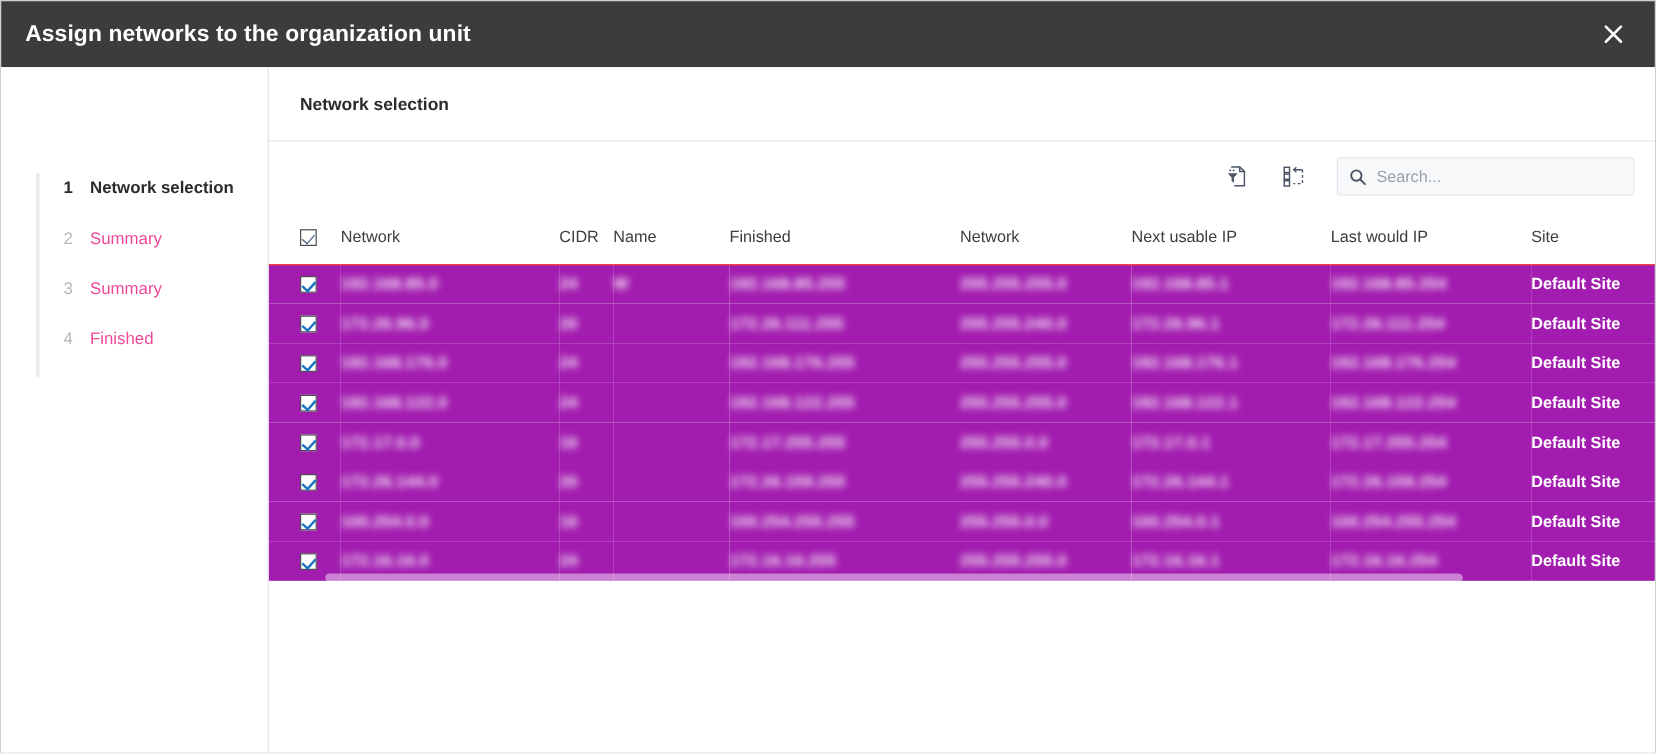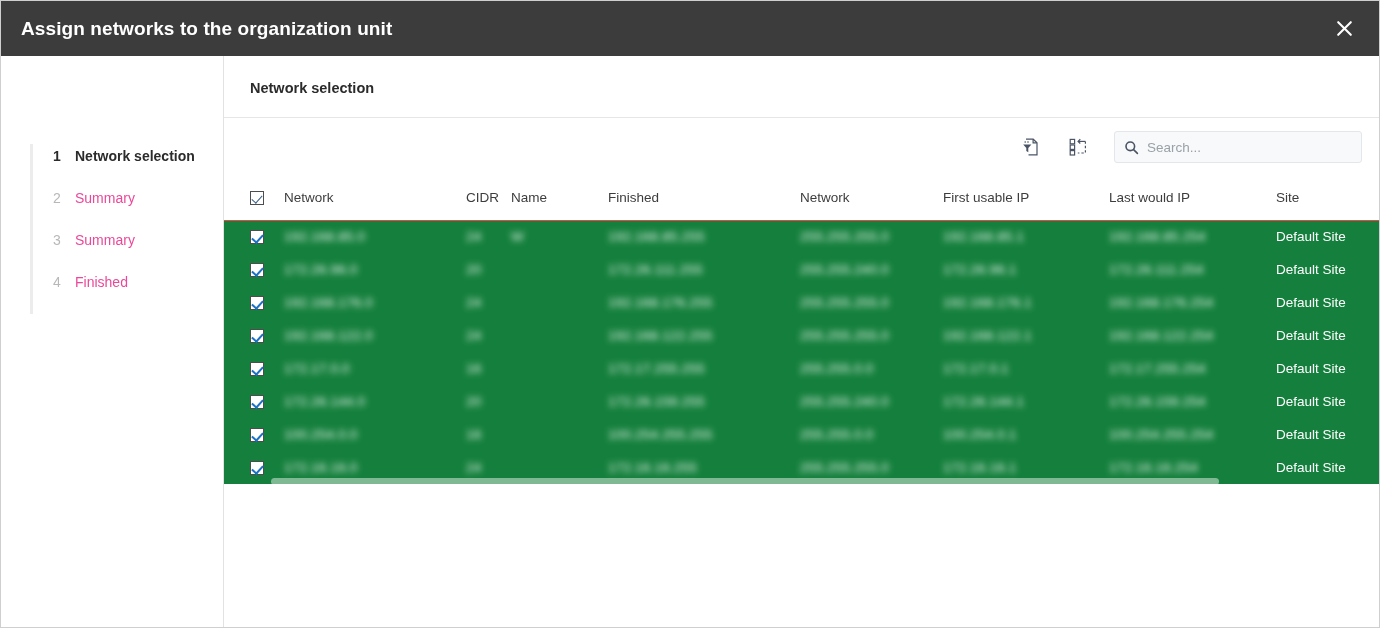--- a/index.html
+++ b/index.html
@@ -199,21 +199,21 @@
   .col-chk   { width: 60px; padding-left: 26px !important; }
   .col-net   { width: 182px; }
   .col-cidr  { width: 45px; }
   .col-name  { width: 97px; }
   .col-bcast { width: 192px; }
   .col-mask  { width: 143px; }
   .col-first { width: 166px; }
   .col-last  { width: 167px; }
   .col-site  { width: 105px; }
 
-  tbody tr { background: #15803d; }
+  tbody tr { background: #a21caf; font-weight: bold; }
 
   
   .cbx {
     width: 14px;
     height: 14px;
     border: 1px solid #4d4d4d;
     background: #ffffff;
     display: inline-block;
     position: relative;
     cursor: pointer;
@@ -383,21 +383,21 @@
           <thead>
             <tr>
               <th class="col-chk">
                 <span class="cbx header"></span>
               </th>
               <th>Network</th>
               <th>CIDR</th>
               <th>Name</th>
               <th>Finished</th>
               <th>Network</th>
-              <th>First usable IP</th>
+              <th>Next usable IP</th>
               <th>Last would IP</th>
               <th>Site</th>
             </tr>
           </thead>
           <tbody id="tbody">
               <tr>
                 <td class="col-chk" style="padding-left: 26px;"><span class="cbx"></span></td>
                 <td><span class="blur">192.168.85.0</span></td>
                 <td><span class="blur">24</span></td>
                 <td><span class="blur">W</span></td>

